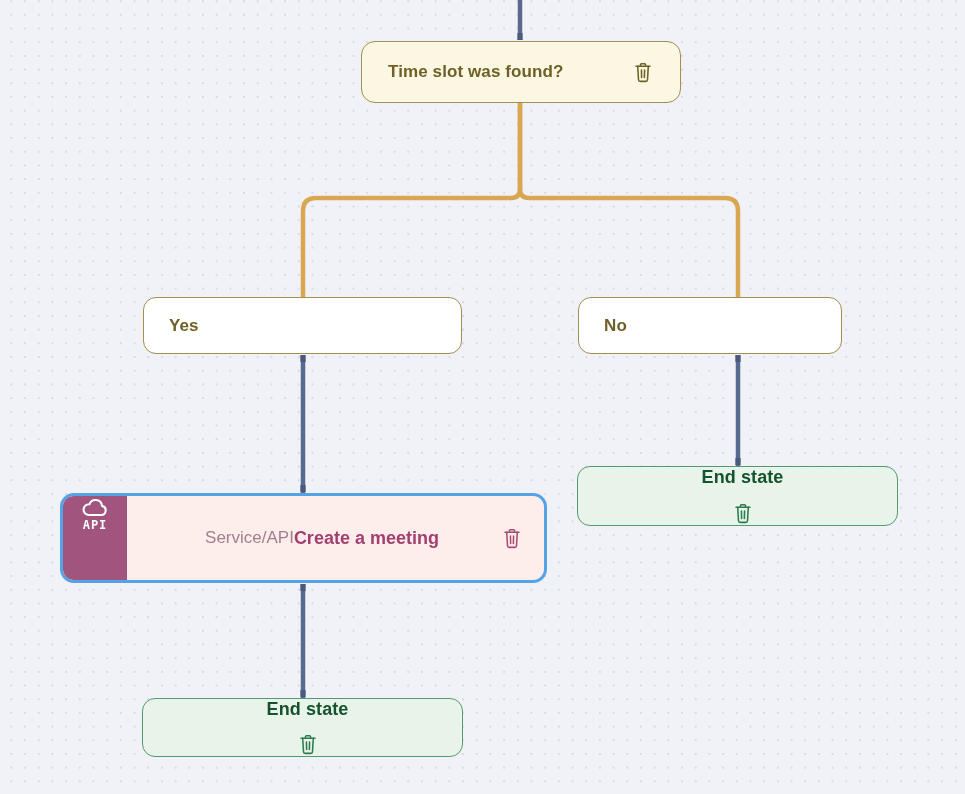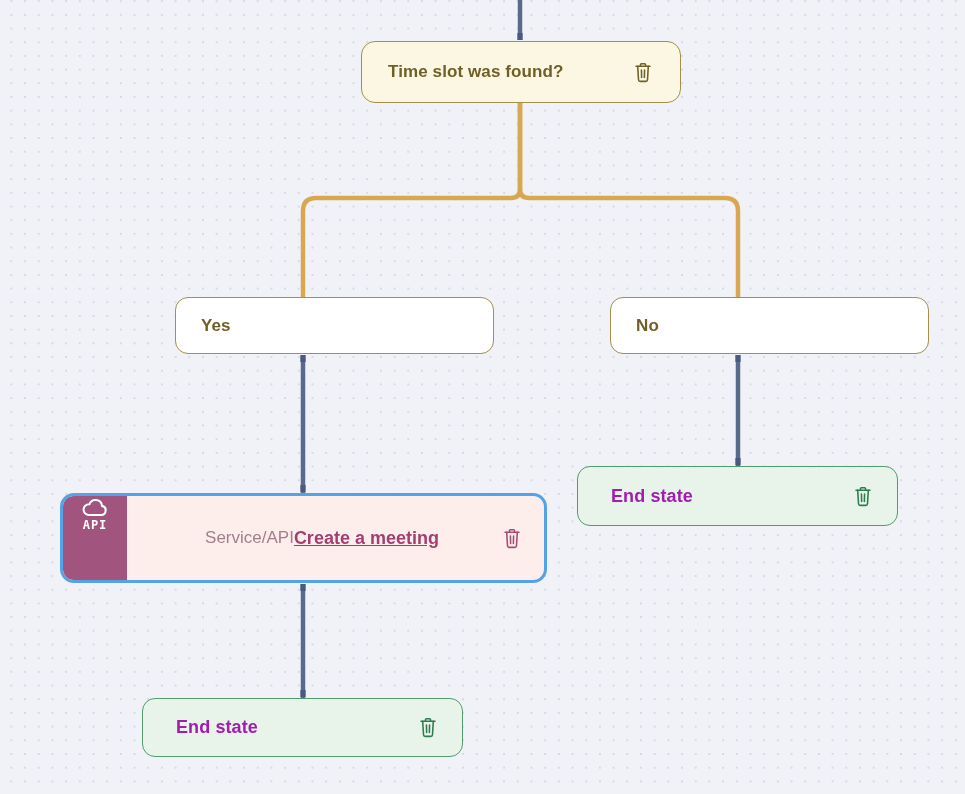--- a/index.html
+++ b/index.html
@@ -38,30 +38,31 @@
   
   .node-question{
     left:361px;top:41px;width:320px;height:62px;
     background:#fbf7e3;border:1.5px solid #a38f4e;border-radius:14px;
     padding:9px 26px;justify-content:space-between;
     color:#6f6026;
   }
   
   .node-option{
     background:#ffffff;border:1.5px solid #a38f4e;border-radius:13px;
-    padding:0 25px;color:#6f6026;margin-left:32px;
+    padding:0 25px;color:#6f6026;
   }
   .node-yes{left:143px;top:297px;width:319px;height:57px;}
-  .node-no{left:578px;top:297px;width:319px;height:57px;}
+  .node-no{left:578px;top:297px;width:264px;height:57px;}
 
   
   .node-end{
     background:#e8f3ea;border:1.5px solid #539b6e;border-radius:13px;
     padding:0 23px 0 33px;justify-content:space-between;
-    color:#a21caf;
+    color:#14532d;
+    flex-direction:column;
   }
   .node-end .label{font-size:18px;}
   .node-end-right{left:577px;top:466px;width:321px;height:60px;}
   .node-end-left{left:142px;top:698px;width:321px;height:59px;}
 
   
   .node-service{
     left:60px;top:493px;width:487px;height:90px;
     background:#fdeeec;
     border:3px solid #54a3e6;border-radius:14px;
@@ -77,21 +78,21 @@
   .service-icon-text{
     font-family:"DejaVu Sans Mono","Liberation Mono",monospace;
     font-weight:bold;font-size:12px;line-height:12px;color:#ffffff;
     letter-spacing:1px;margin-top:1px;
   }
   .service-body{
     flex:1 1 auto;display:flex;flex-direction:row;justify-content:center;
     padding-left:16px;min-width:0;
   }
   .service-type{font-size:17px;line-height:26px;color:#a37e8e;font-weight:normal;}
-  .service-title{font-size:18px;line-height:27px;color:#a33e71;font-weight:bold;text-decoration:underline;}
+  .service-title{font-size:18px;line-height:27px;color:#a33e71;font-weight:bold;}
   .service-trash{margin-right:21px;color:#a84a72;}
 </style>
 </head>
 <body>
 
 <div class="canvas">
 
   <svg class="edges" viewBox="0 0 965 794" xmlns="http://www.w3.org/2000/svg" aria-hidden="true">
 
     <path d="M520 0 V40" stroke="#5a6a8e" stroke-width="4.5" fill="none"></path>

